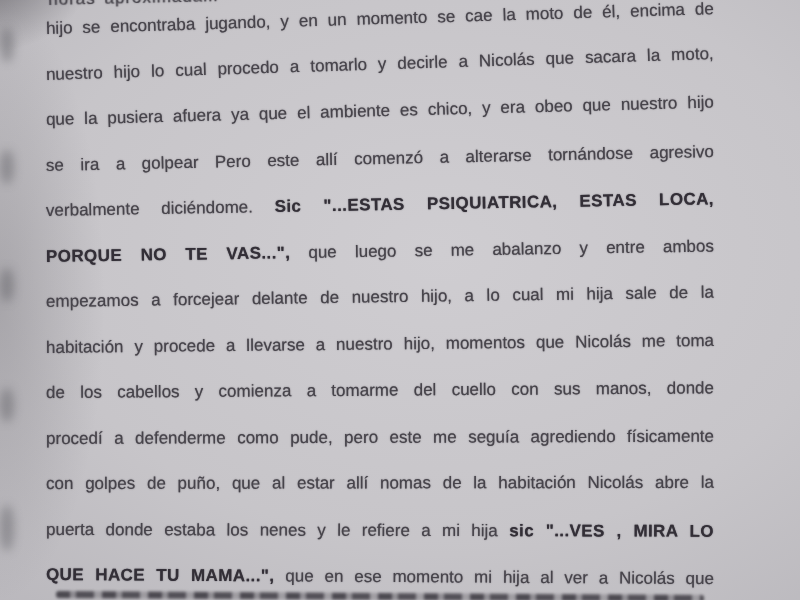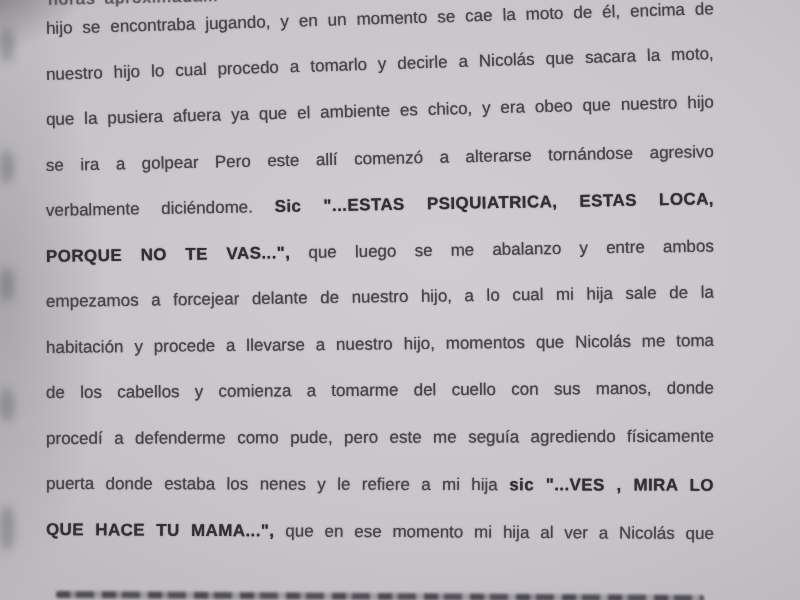--- a/index.html
+++ b/index.html
@@ -79,18 +79,19 @@
       <div class="line line-0"><span>hijo se encontraba jugando, y en un momento se cae la moto de él, encima de</span></div>
       <div class="line line-1"><span>nuestro hijo lo cual procedo a tomarlo y decirle a Nicolás que sacara la moto,</span></div>
       <div class="line line-2"><span>que la pusiera afuera ya que el ambiente es chico, y era obeo que nuestro hijo</span></div>
       <div class="line line-3"><span>se ira a golpear Pero este allí comenzó a alterarse tornándose agresivo</span></div>
       <div class="line line-4"><span>verbalmente diciéndome. </span><span class="b">Sic "...ESTAS PSIQUIATRICA, ESTAS LOCA,</span></div>
       <div class="line line-5"><span class="b">PORQUE NO TE VAS...",</span><span> que luego se me abalanzo y entre ambos</span></div>
       <div class="line line-6"><span>empezamos a forcejear delante de nuestro hijo, a lo cual mi hija sale de la</span></div>
       <div class="line line-7"><span>habitación y procede a llevarse a nuestro hijo, momentos que Nicolás me toma</span></div>
       <div class="line line-8"><span>de los cabellos y comienza a tomarme del cuello con sus manos, donde</span></div>
       <div class="line line-9"><span>procedí a defenderme como pude, pero este me seguía agrediendo físicamente</span></div>
+      <div class="line line-10"><span>con golpes de puño, que al estar allí nomas de la habitación Nicolás abre la</span></div>
       <div class="line line-11"><span>puerta donde estaba los nenes y le refiere a mi hija </span><span class="b">sic "...VES , MIRA LO</span></div>
       <div class="line line-12"><span class="b">QUE HACE TU MAMA...",</span><span> que en ese momento mi hija al ver a Nicolás que</span></div>
     </div>
 
   <div class="bottom-clip"></div>
 </div>
 
 </body></html>

